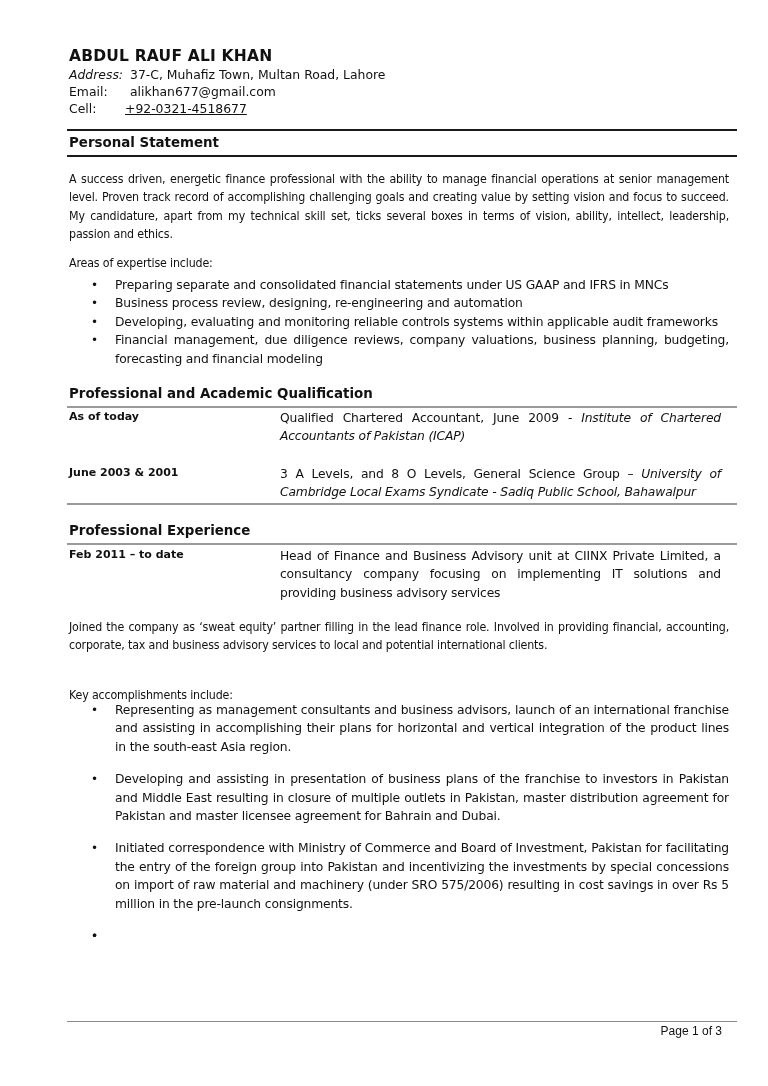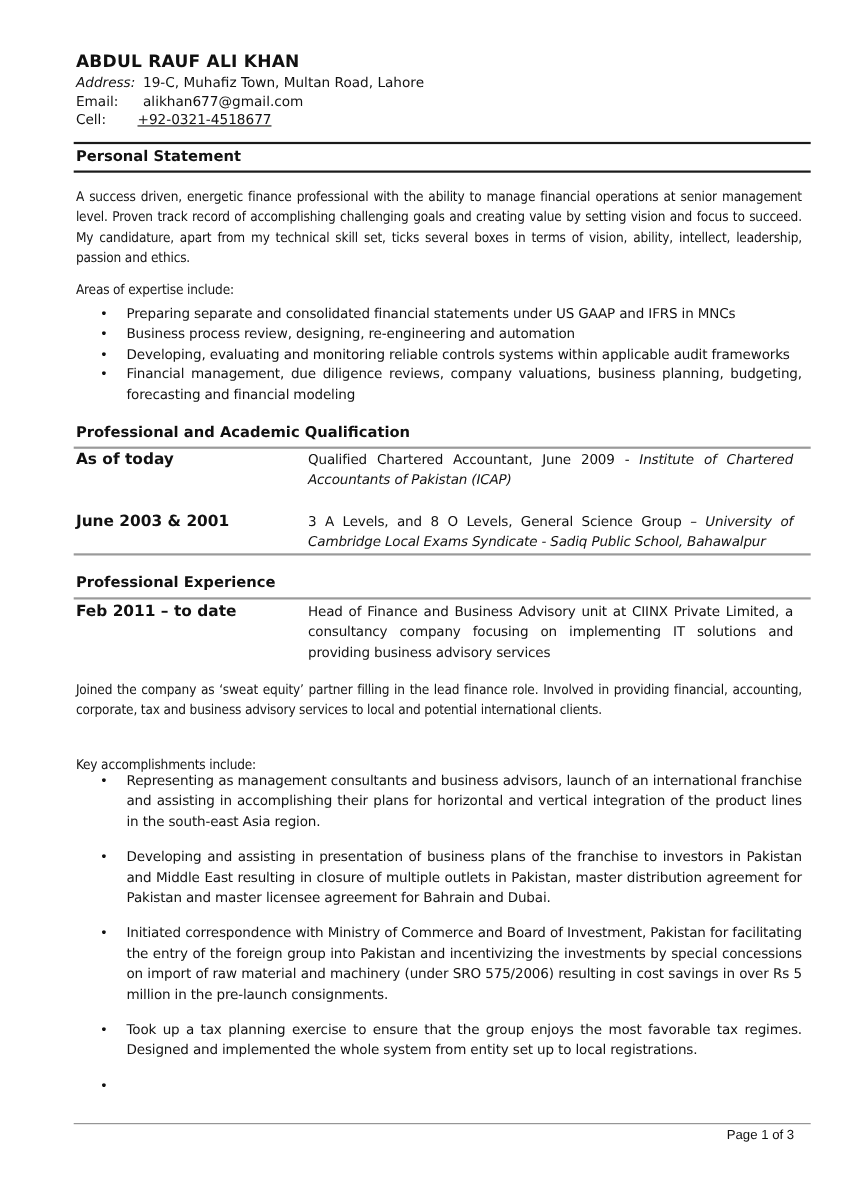--- a/index.html
+++ b/index.html
@@ -23,34 +23,34 @@
     text-align: justify; font-family: "Liberation Sans Narrow", "DejaVu Sans Condensed", "DejaVu Sans", sans-serif;
     letter-spacing: -0.15px;
   }
   .bullets { position: absolute; left: 69px; width: 660px; margin: 0; padding: 0; list-style: none; }
   .bullets li {
     position: relative; padding-left: 46px; font-size: 12.3px; line-height: 18.4px; text-align: justify;
     letter-spacing: -0.15px;
   }
   .bullets li .dot { position: absolute; left: 22px; top: 0; font-size: 12px; }
   .bullets.spaced li { margin-bottom: 14px; }
-  .row-label { position: absolute; left: 69px; font-weight: bold; font-size: 14px; }
+  .row-label { position: absolute; left: 69px; font-weight: bold; font-size: 11px; }
   .row-text {
     position: absolute; left: 280px; width: 441px; font-size: 12.3px; line-height: 18.4px;
     text-align: justify; letter-spacing: -0.15px;
   }
   .row-text i { font-style: italic; }
   .footer { position: absolute; right: 46px; top: 1024px; font-size: 12px; font-family: "Liberation Sans", sans-serif; }
 </style>
 </head>
 <body>
 
 <div class="abs name">ABDUL RAUF ALI KHAN</div>
 <div class="abs contact" style="top:66px;">
-  <span class="lbl" style="width:61px;font-style:italic;">Address:</span><span>19-C, Muhafiz Town, Multan Road, Lahore</span>
+  <span class="lbl" style="width:61px;font-style:italic;">Address:</span><span>37-C, Muhafiz Town, Multan Road, Lahore</span>
 </div>
 <div class="abs contact" style="top:83px;">
   <span class="lbl" style="width:61px;">Email:</span><span>alikhan677@gmail.com</span>
 </div>
 <div class="abs contact" style="top:100px;text-decoration:underline;">
   <span class="lbl" style="width:56px;">Cell:</span><span>+92-0321-4518677</span>
 </div>
 
 <div class="rule-black" style="top:129px;"></div>
 <div class="h-section" style="top:135px;">Personal Statement</div>
@@ -86,18 +86,18 @@
 <div class="row-label" style="top:548px;">Feb 2011 – to date</div>
 <div class="row-text" style="top:547px;">Head of Finance and Business Advisory unit at CIINX Private Limited, a consultancy company focusing on implementing IT solutions and providing business advisory services</div>
 
 <div class="para" style="top:618px;">Joined the company as ‘sweat equity’ partner filling in the lead finance role. Involved in providing financial, accounting, corporate, tax and business advisory services to local and potential international clients.</div>
 <div class="para" style="top:686px;">Key accomplishments include:</div>
 
 <ul class="bullets spaced" style="top:701px;">
   <li><span class="dot">•</span><span>Representing as management consultants and business advisors, launch of an international franchise and assisting in accomplishing their plans for horizontal and vertical integration of the product lines in the south-east Asia region.</span></li>
   <li><span class="dot">•</span><span>Developing and assisting in presentation of business plans of the franchise to investors in Pakistan and Middle East resulting in closure of multiple outlets in Pakistan, master distribution agreement for Pakistan and master licensee agreement for Bahrain and Dubai.</span></li>
   <li><span class="dot">•</span><span>Initiated correspondence with Ministry of Commerce and Board of Investment, Pakistan for facilitating the entry of the foreign group into Pakistan and incentivizing the investments by special concessions on import of raw material and machinery (under SRO 575/2006) resulting in cost savings in over Rs 5 million in the pre-launch consignments.</span></li>
-  <li><span class="dot">•</span><span>Took up a tax planning exercise to ensure that the group enjoys the most favorable tax regimes. Designed and implemented the whole system from entity set up to local registrations.</span></li>
+  <li><span class="dot">•</span></li>
   <li><span class="dot">•</span></li>
 </ul>
 
 <div class="rule-footer" style="top:1021px;"></div>
 <div class="footer">Page 1 of 3</div>
 
 </body></html>

